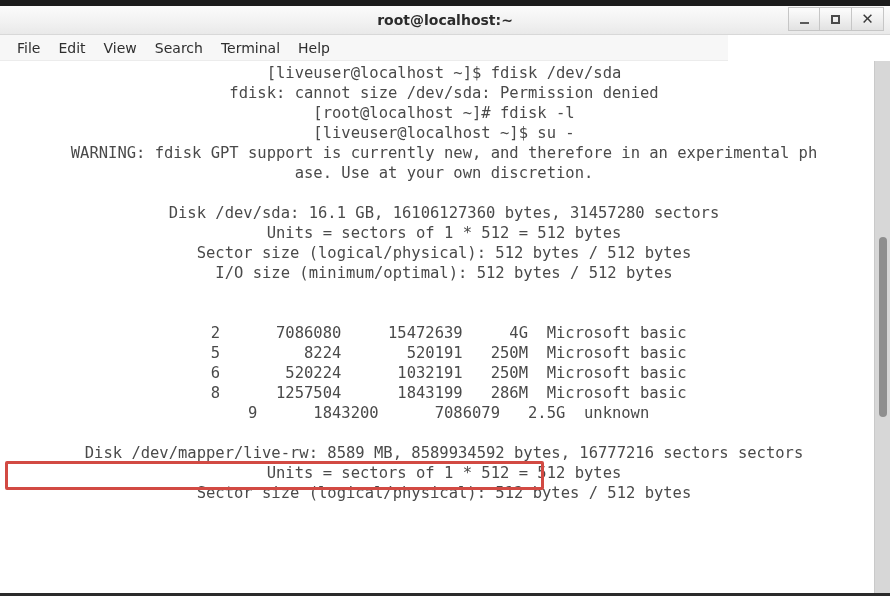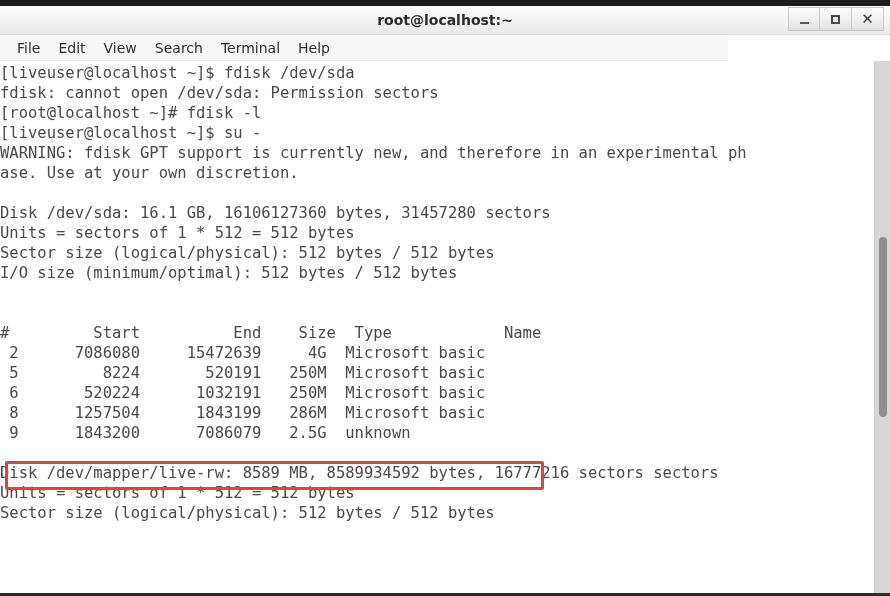--- a/index.html
+++ b/index.html
@@ -125,23 +125,24 @@
   .term {
     position: absolute;
     left: 0; top: 61px;
     width: 890px;
     height: 533px;
     background: #ffffff;
     overflow: hidden;
   }
   .term-inner {
     position: absolute;
-    left: 0;
+    left: 8px;
     top: 2px;
     width: 872px;
+    text-align: center;
   }
   .line {
     font-family: "DejaVu Sans Mono", "Liberation Mono", monospace;
     font-size: 15.5px;
     line-height: 20px;
     height: 20px;
     color: #4a4a4a;
     white-space: pre;
     letter-spacing: 0px;
   }
@@ -218,33 +219,32 @@
     <div class="menu-item">Edit</div>
     <div class="menu-item">View</div>
     <div class="menu-item">Search</div>
     <div class="menu-item">Terminal</div>
     <div class="menu-item">Help</div>
   </div>
 
   <div class="term">
     <div class="term-inner">
       <div class="line">[liveuser@localhost ~]$ fdisk /dev/sda</div>
-      <div class="line">fdisk: cannot open /dev/sda: Permission sectors</div>
+      <div class="line">fdisk: cannot size /dev/sda: Permission denied</div>
       <div class="line">[root@localhost ~]# fdisk -l</div>
       <div class="line">[liveuser@localhost ~]$ su -</div>
       <div class="line">WARNING: fdisk GPT support is currently new, and therefore in an experimental ph</div>
       <div class="line">ase. Use at your own discretion.</div>
       <div class="line blank"></div>
       <div class="line">Disk /dev/sda: 16.1 GB, 16106127360 bytes, 31457280 sectors</div>
       <div class="line">Units = sectors of 1 * 512 = 512 bytes</div>
       <div class="line">Sector size (logical/physical): 512 bytes / 512 bytes</div>
       <div class="line">I/O size (minimum/optimal): 512 bytes / 512 bytes</div>
       <div class="line blank"></div>
       <div class="line blank"></div>
-      <div class="line">#         Start          End    Size  Type            Name</div>
       <div class="line"> 2      7086080     15472639     4G  Microsoft basic</div>
       <div class="line"> 5         8224       520191   250M  Microsoft basic</div>
       <div class="line"> 6       520224      1032191   250M  Microsoft basic</div>
       <div class="line"> 8      1257504      1843199   286M  Microsoft basic</div>
       <div class="line"> 9      1843200      7086079   2.5G  unknown</div>
       <div class="line blank"></div>
       <div class="line">Disk /dev/mapper/live-rw: 8589 MB, 8589934592 bytes, 16777216 sectors sectors</div>
       <div class="line">Units = sectors of 1 * 512 = 512 bytes</div>
       <div class="line">Sector size (logical/physical): 512 bytes / 512 bytes</div>
     </div>

